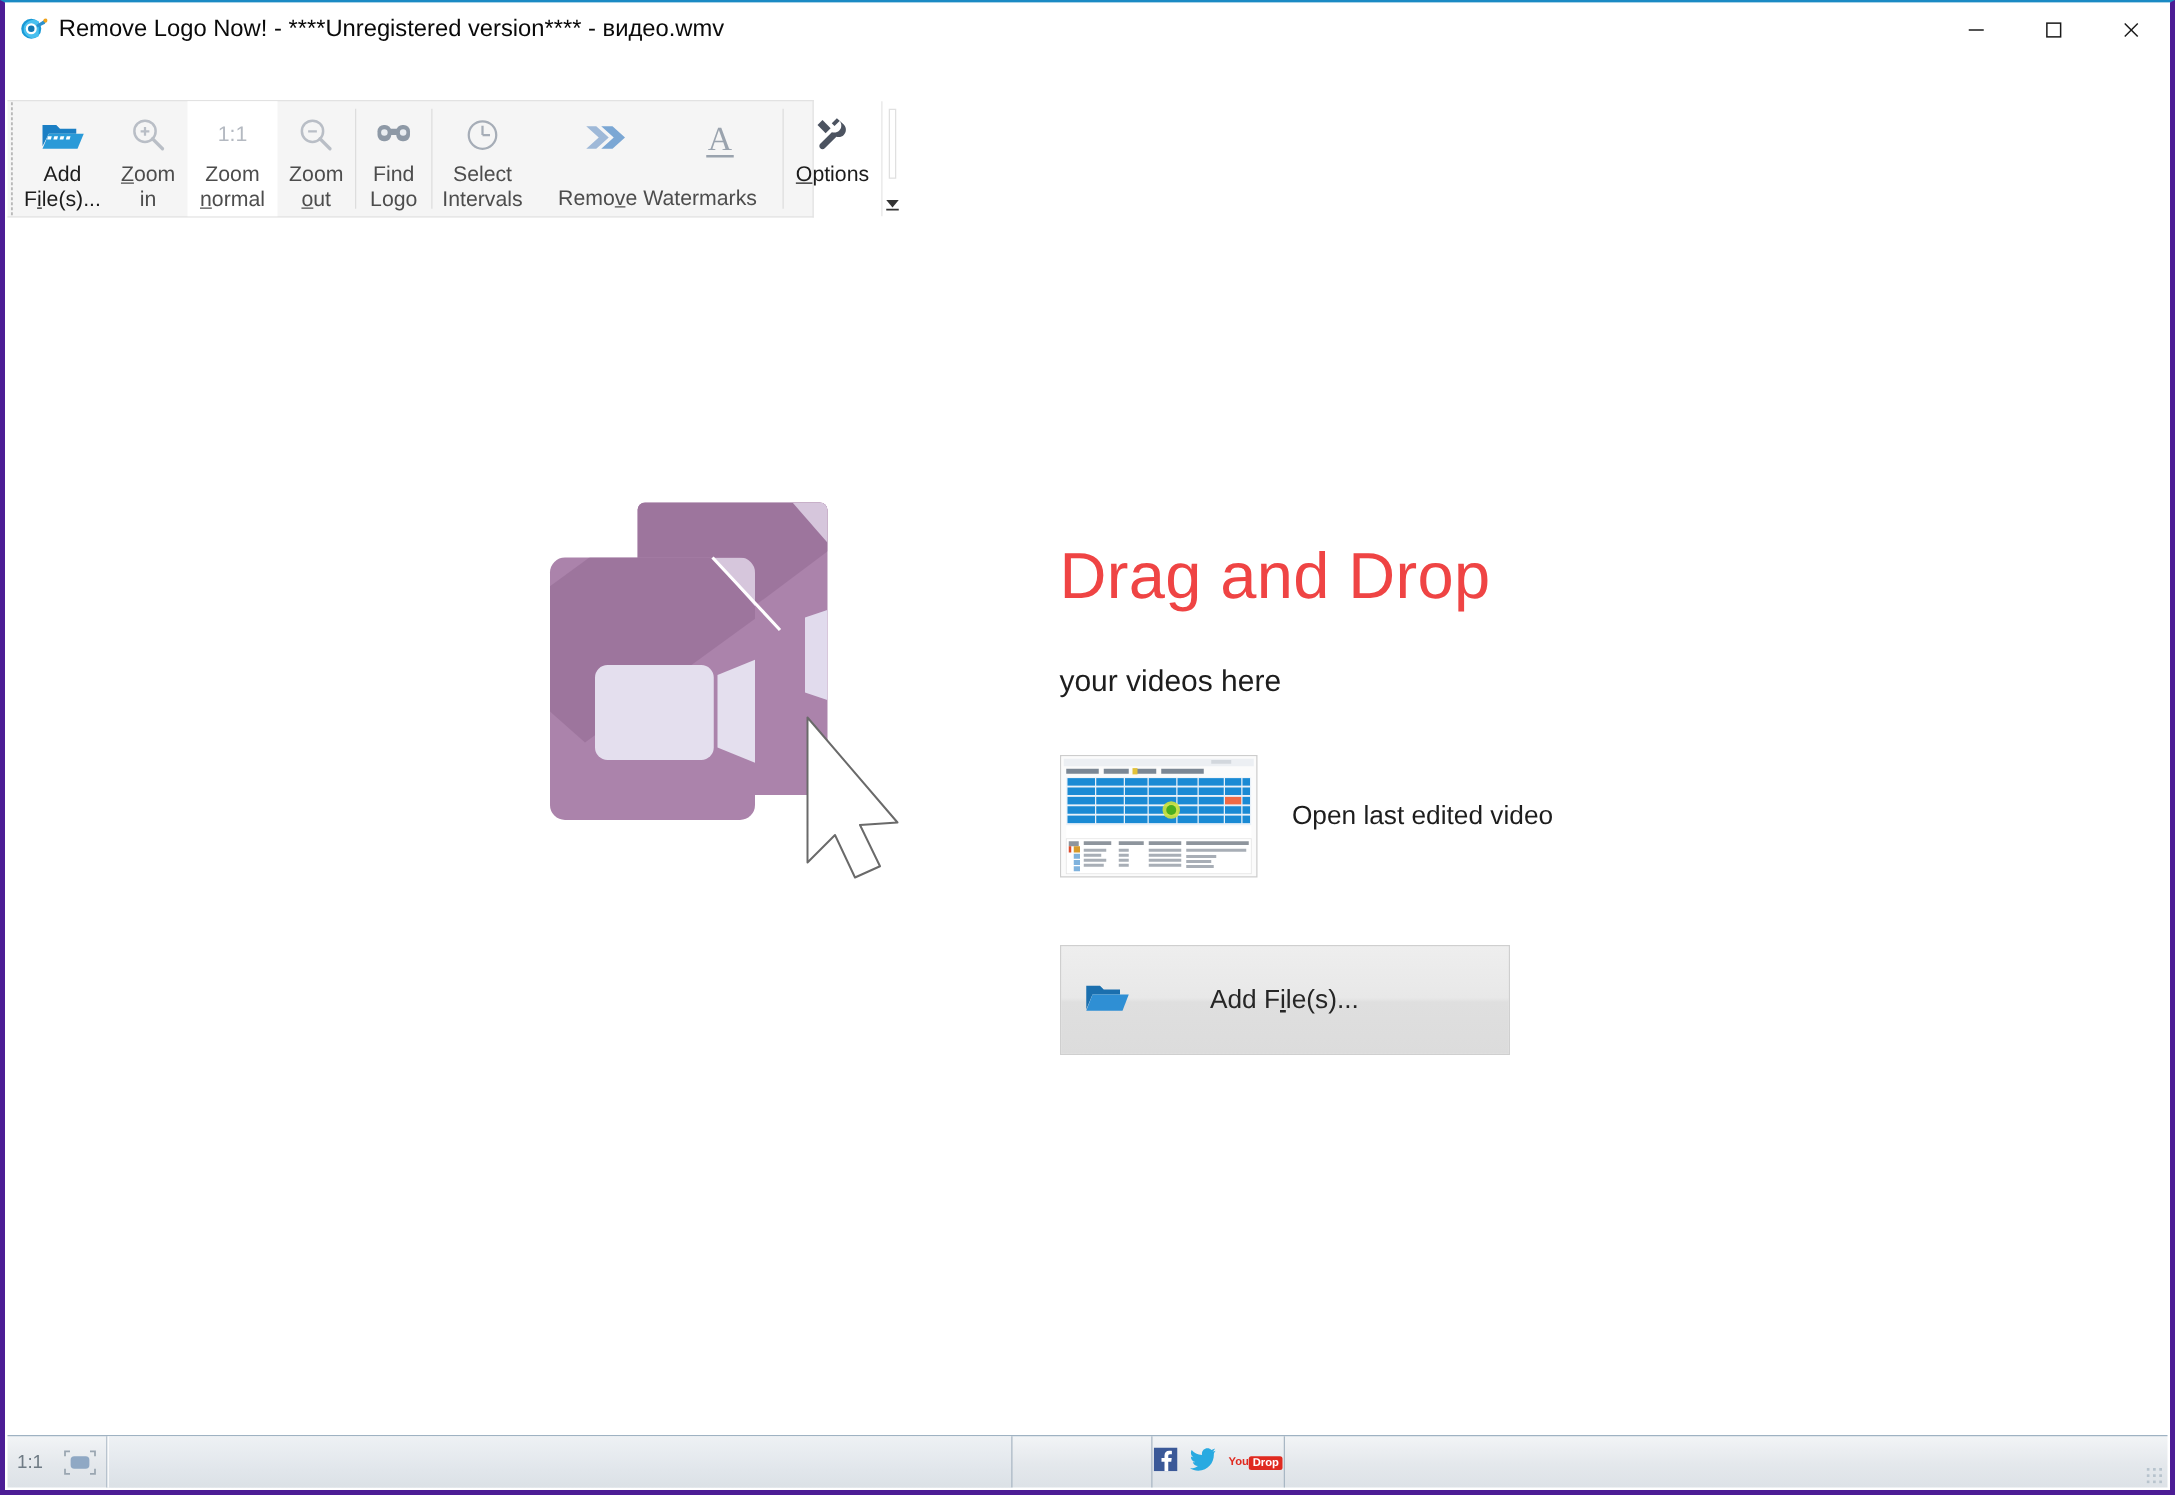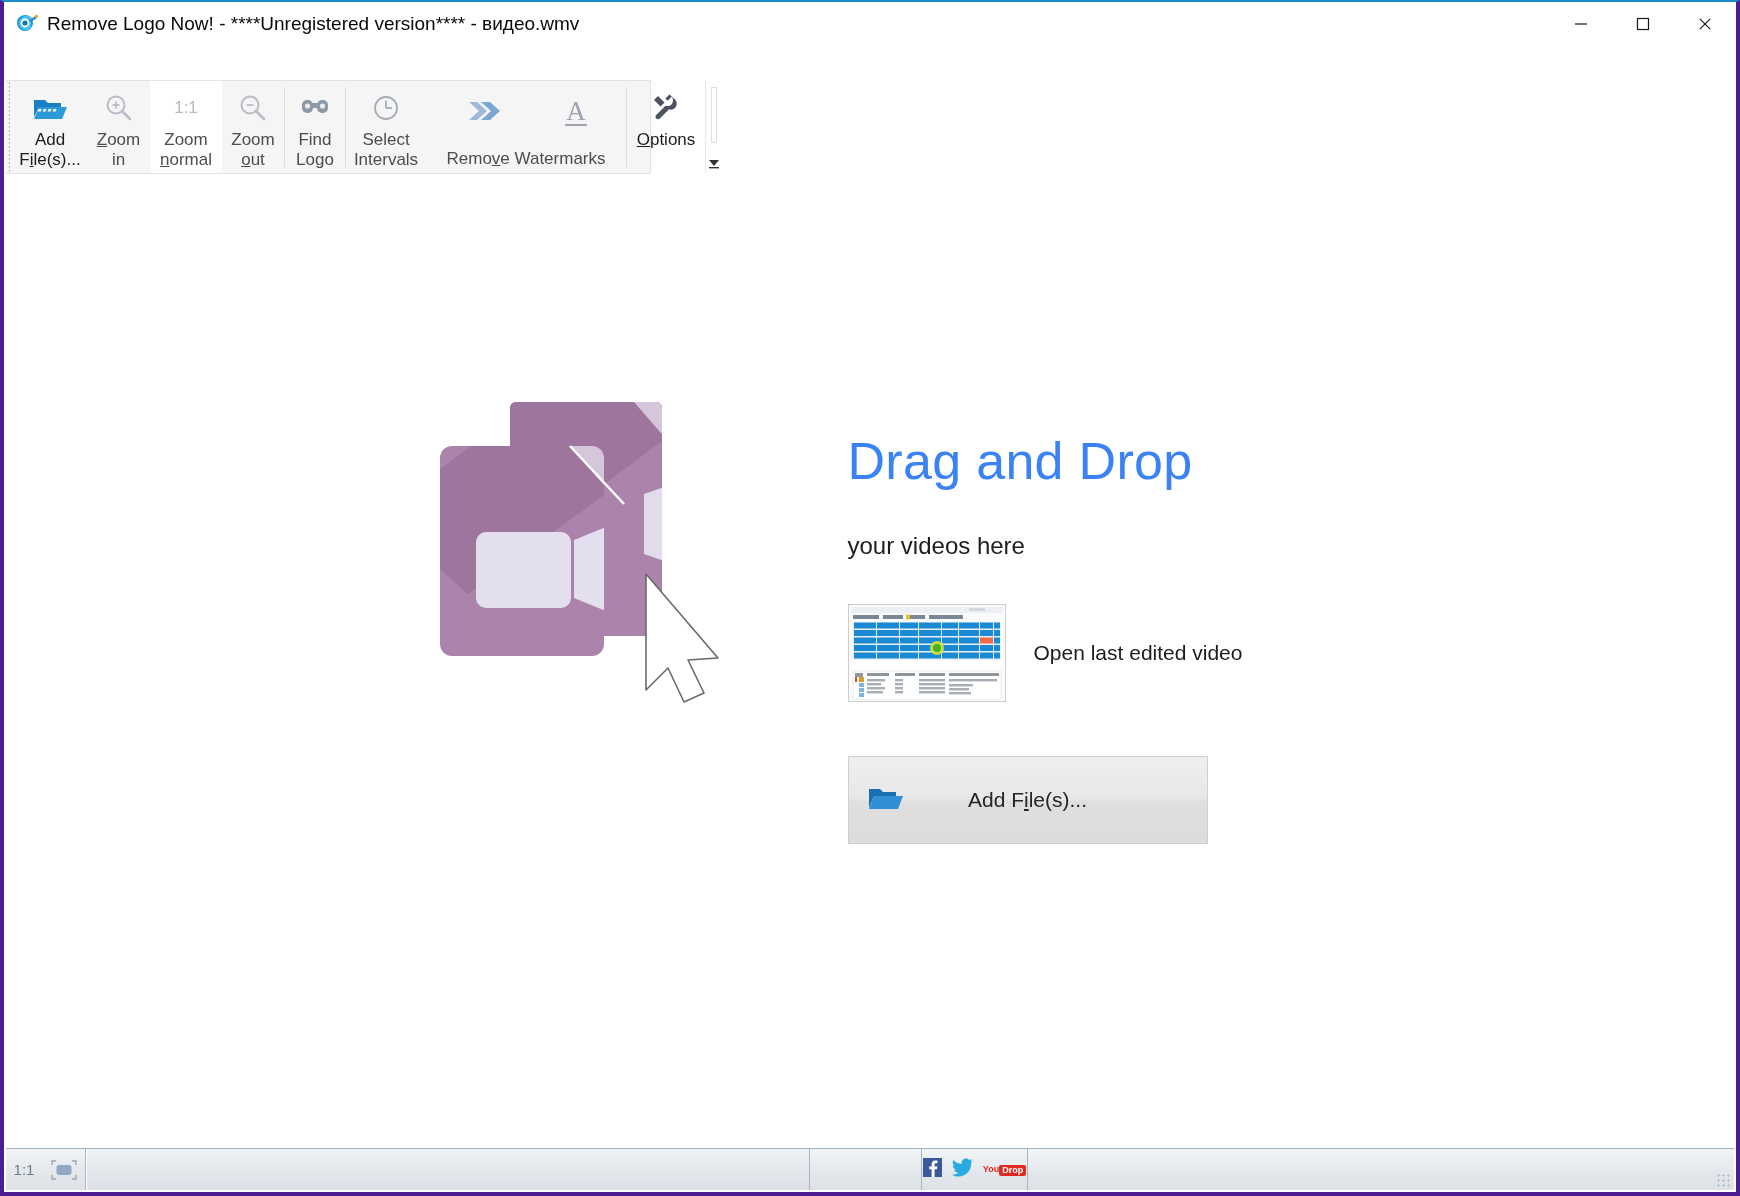--- a/index.html
+++ b/index.html
@@ -188,21 +188,21 @@
     margin-right: 110px;
   }
 
   
   #dz-text {
     padding-top: 40px;
   }
   #headline {
     font-size: 52px;
     font-weight: 400;
-    color: #3b82f6;
+    color: #ef4444;
     line-height: 1.05;
     letter-spacing: 0.3px;
     white-space: nowrap;
   }
   #subline {
     margin-top: 43px;
     font-size: 24px;
     color: #1d1d1d;
     white-space: nowrap;
   }

